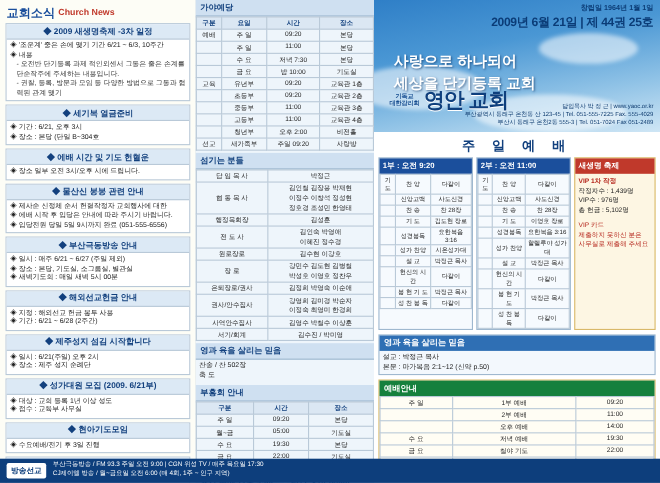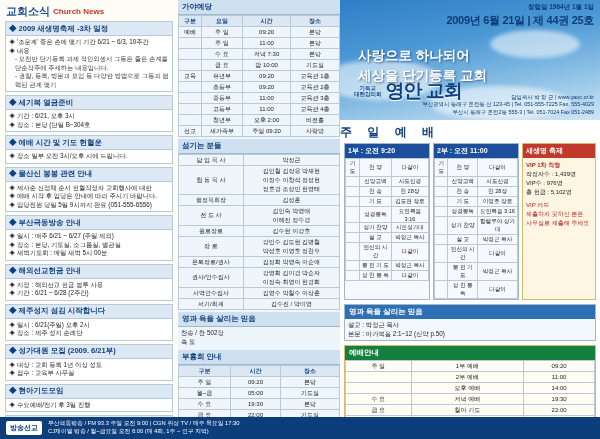--- a/index.html
+++ b/index.html
@@ -4,21 +4,21 @@
 <style>
   html,body{margin:0;padding:0;}
   body{width:600px;height:439px;background:#ffffff;font-family:"Liberation Sans",sans-serif;overflow:hidden;}
   #sheet{position:relative;width:600px;height:439px;background:#e9f2fa;}
   
   .col-left{position:absolute;left:0;top:0;width:178px;height:439px;background:#fdfdf6;border-right:1px solid #9fb8cf;}
   .lc-title{display:flex;align-items:center;gap:3px;padding:4px 4px 2px 6px;}
   .lc-title .kr{color:#1b4f9c;font-weight:bold;font-size:11px;}
   .lc-title .en{color:#c0392b;font-size:8px;font-weight:bold;}
   .sec{margin:0 5px 3px 5px;border:1px solid #b9c9d8;background:#ffffff;}
-  .sec-h{background:#dce9f5;color:#12407e;font-size:7.5px;font-weight:bold;padding:1.5px 3px;border-bottom:1px solid #b9c9d8;}
+  .sec-h{background:#dce9f5;color:#12407e;font-size:7.5px;font-weight:bold;padding:1.5px 3px;border-bottom:1px solid #b9c9d8;text-align:center;}
   .sec-b{font-size:6.3px;line-height:1.35;color:#222;padding:2px 3px;}
   .list-line{display:block;}
   .sub{padding-left:6px;display:block;color:#333;}
   
   table{border-collapse:collapse;width:100%;}
   td,th{border:1px solid #b9c9d8;font-size:6px;padding:0.5px 1px;text-align:center;color:#222;}
   th{background:#dbe7f3;color:#12407e;font-weight:bold;}
   
   .col-mid{position:absolute;left:178px;top:0;width:162px;height:439px;background:#eef5fb;border-right:1px solid #9fb8cf;}
   .mid-h{background:#cfe0f1;color:#12407e;font-size:7.5px;font-weight:bold;padding:2px 4px;border-bottom:1px solid #9fb8cf;}
@@ -27,21 +27,21 @@
   .col-right{position:absolute;left:340px;top:0;width:260px;height:439px;background:#ffffff;}
   .banner{position:relative;height:120px;background:linear-gradient(170deg,#2f7fc7 0%,#4a97d4 35%,#8fc2e6 70%,#cfe6f5 100%);overflow:hidden;}
   .cloud{position:absolute;background:rgba(255,255,255,.55);border-radius:50%;filter:blur(2px);}
   .ban-top{position:absolute;top:3px;right:6px;color:#0c3d77;font-size:6.5px;font-weight:bold;}
   .ban-date{position:absolute;top:13px;right:6px;color:#0b3c77;font-size:11px;font-weight:bold;letter-spacing:-.3px;}
   .ban-slogan{position:absolute;top:46px;left:18px;color:#ffffff;font-size:13.5px;font-weight:bold;line-height:1.5;text-shadow:1px 1px 2px rgba(0,40,90,.6);}
   .ban-church{position:absolute;bottom:16px;left:14px;display:flex;align-items:center;gap:4px;}
   .ban-church .mark{font-size:5.5px;color:#134a8e;line-height:1.1;text-align:center;font-weight:bold;}
   .ban-church .nm{font-size:19px;color:#0e3f7d;font-weight:bold;letter-spacing:-1px;text-shadow:0 1px 0 #fff;}
   .ban-info{position:absolute;bottom:4px;right:6px;text-align:right;font-size:5.4px;color:#0d3a6e;line-height:1.35;}
-  .worship-h{text-align:left;color:#12407e;font-size:12px;font-weight:bold;letter-spacing:6px;padding:4px 0 2px;border-radius:11px;}
+  .worship-h{text-align:center;color:#12407e;font-size:12px;font-weight:bold;letter-spacing:6px;padding:4px 0 2px;border-radius:11px;}
   .w-grid{display:flex;gap:3px;padding:0 4px;}
   .w-card{flex:1;border:1px solid #9fb8cf;background:#f6fafe;}
   .w-card.acc{flex:0 0 72px;background:#fdf6e3;border-color:#d9b96a;}
   .w-card-h{background:#1b4f9c;color:#fff;font-size:7px;font-weight:bold;padding:2px 3px;}
   .w-card.acc .w-card-h{background:#c0392b;}
   .w-card-b{font-size:6px;line-height:1.5;padding:3px;color:#222;}
   .mini-tbl td{font-size:5.6px;}
   .faith{margin:4px;border:1px solid #9fb8cf;background:#f3f8fd;}
   .faith-h{background:#2f6fb4;color:#fff;font-size:7.5px;font-weight:bold;padding:2px 4px;}
   .offer{margin:4px;border:1px solid #d9b96a;background:#fffdf4;}

